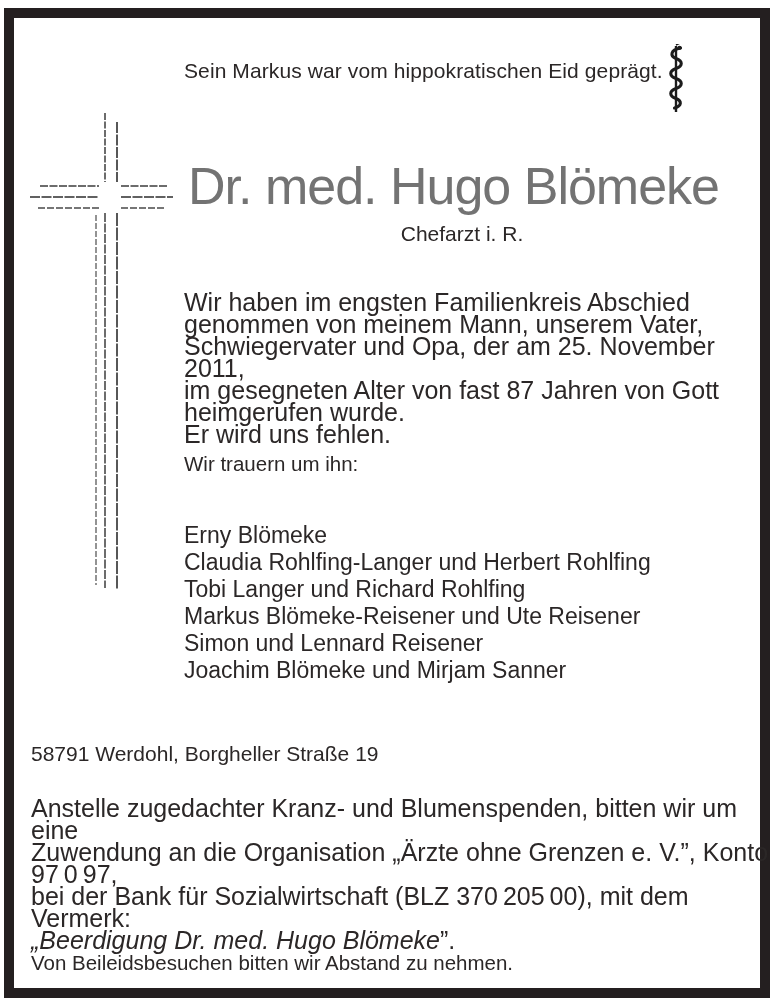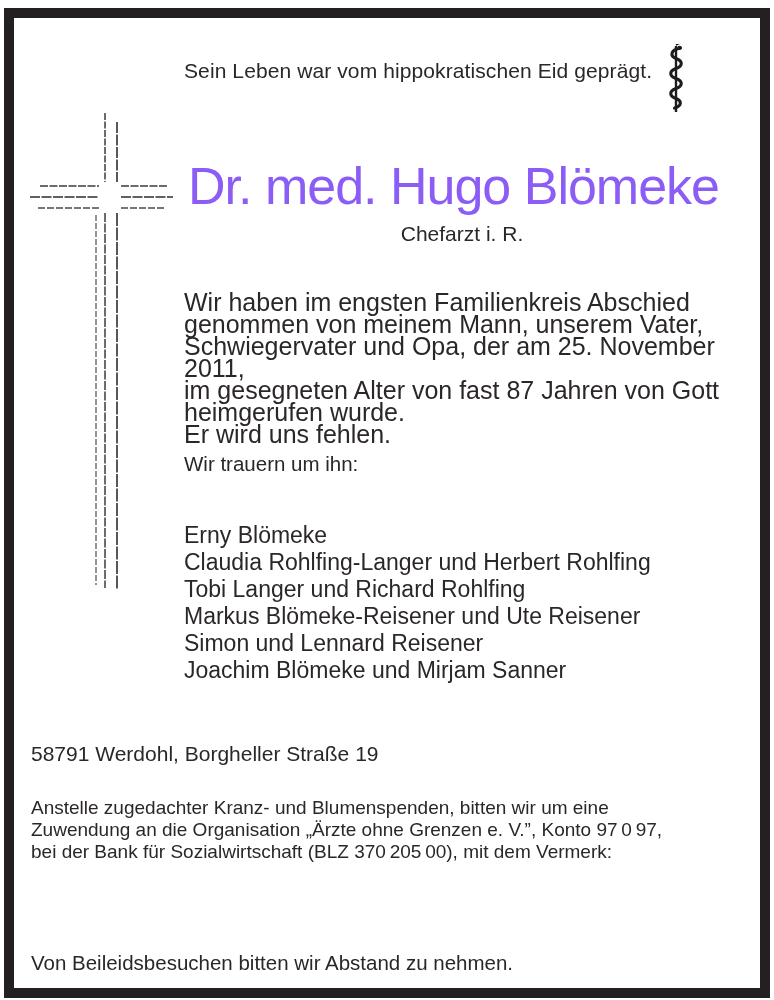--- a/index.html
+++ b/index.html
@@ -36,21 +36,21 @@
     width: 155px; height: 488px;
   }
   .name {
     position: absolute;
     left: 188px; top: 156px;
     margin: 0;
     font-size: 52px;
     font-weight: 400;
     letter-spacing: -1px;
     white-space: nowrap;
-    color: #8b5cf6;
+    color: #737373;
   }
   .subtitle {
     position: absolute;
     left: 188px; top: 222px;
     width: 548px;
     text-align: center;
     font-size: 21px;
   }
   .textblock {
     position: absolute;
@@ -72,38 +72,38 @@
     font-size: 23px;
     line-height: 27px;
   }
   .address {
     position: absolute;
     left: 31px; top: 742px;
     font-size: 21px;
   }
   .donation {
     left: 31px; top: 797px;
-    font-size: 19px;
+    font-size: 25px;
     line-height: 22px;
   }
   .donation .vermerk-line { display: block; }
   .donation em { font-style: italic; }
   .condolence {
     position: absolute;
     left: 31px; top: 903px;
     font-size: 20.5px;
     margin-top: 48px;
   }
 </style>
 </head>
 <body>
 
 <div class="frame"></div>
 
-<div class="motto">Sein Leben war vom hippokratischen Eid geprägt.</div>
+<div class="motto">Sein Markus war vom hippokratischen Eid geprägt.</div>
 
 <svg class="asclepius" viewBox="0 0 26 70" xmlns="http://www.w3.org/2000/svg" aria-hidden="true">
   <line x1="13" y1="2" x2="13" y2="68" stroke="#1c1c1c" stroke-width="2.4"></line>
   <path d="M17.5 4 C7 6 7 12 13 14.5 C20 17 20 22 13 24.5 C6 27 6 32 13 34.5 C20 37 20 42 13 44.5 C6 47 6 52 13 54.5 C19 57 19 62 11.5 64" fill="none" stroke="#1c1c1c" stroke-width="3.1" stroke-linecap="round"></path>
   <circle cx="16.5" cy="3.8" r="2.1" fill="#1c1c1c"></circle>
   <path d="M13 1 L17 -1" stroke="#1c1c1c" stroke-width="1.6"></path>
 </svg>
 
 <svg class="cross" viewBox="0 0 155 488" xmlns="http://www.w3.org/2000/svg" aria-hidden="true">
 
@@ -138,15 +138,15 @@
 Claudia Rohlfing-Langer und Herbert Rohlfing
 Tobi Langer und Richard Rohlfing
 Markus Blömeke-Reisener und Ute Reisener
 Simon und Lennard Reisener
 Joachim Blömeke und Mirjam Sanner</div>
 
 <div class="address">58791 Werdohl, Borgheller Straße 19</div>
 
 <p class="textblock donation"><span>Anstelle zugedachter Kranz- und Blumenspenden, bitten wir um eine
 Zuwendung an die Organisation „Ärzte ohne Grenzen e. V.”, Konto 97 0 97,
-bei der Bank für Sozialwirtschaft (BLZ 370 205 00), mit dem Vermerk:</span></p>
+bei der Bank für Sozialwirtschaft (BLZ 370 205 00), mit dem Vermerk:</span><span class="vermerk-line"><em>„Beerdigung Dr. med. Hugo Blömeke</em><span>”.</span></span></p>
 
 <div class="condolence">Von Beileidsbesuchen bitten wir Abstand zu nehmen.</div>
 
 </body></html>

